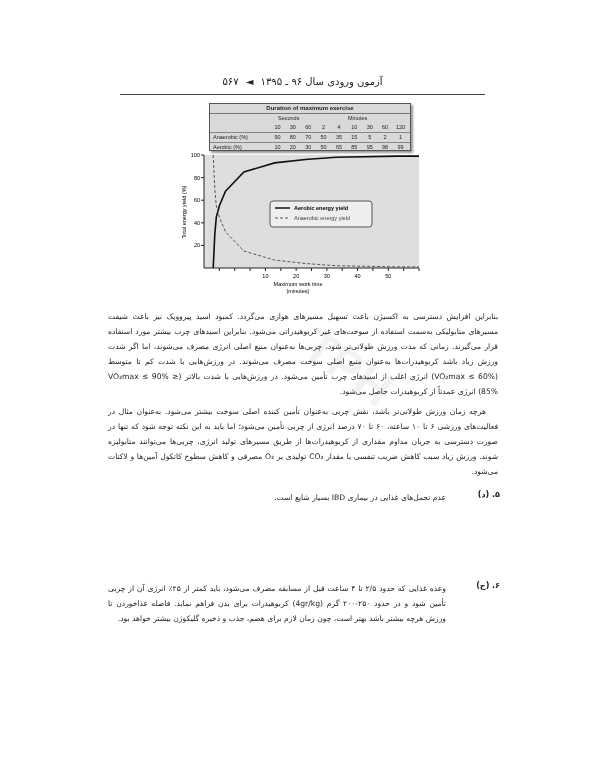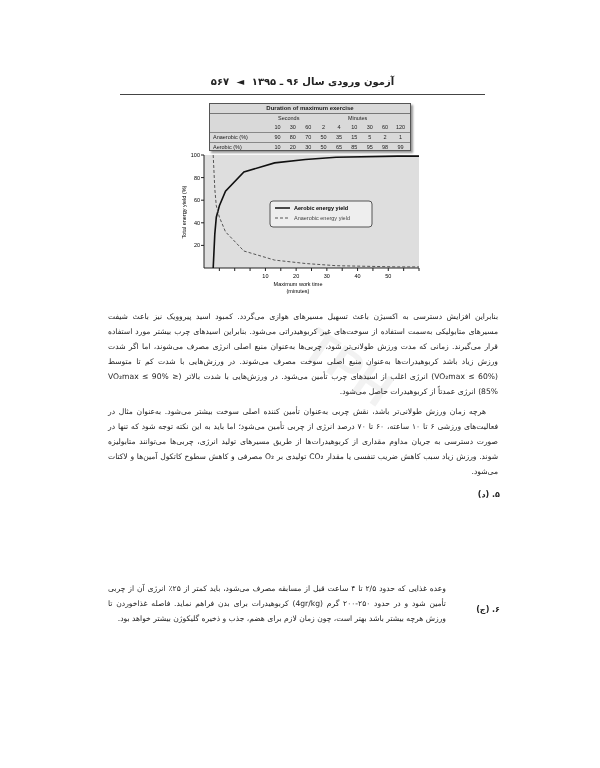--- a/index.html
+++ b/index.html
@@ -4,21 +4,21 @@
 <style>
   html, body { margin: 0; padding: 0; }
   body {
     width: 600px; height: 768px; background: #ffffff; position: relative; overflow: hidden;
     font-family: "DejaVu Sans", sans-serif; color: #222;
   }
   .page { position: absolute; left: 0; top: 0; width: 600px; height: 768px; }
   .header {
     position: absolute; left: 120px; top: 76px; width: 365px; height: 18px;
     border-bottom: 1px solid #444; direction: rtl; text-align: center;
-    font-size: 10px; font-weight: bold; color: #222;
+    font-size: 10px; font-weight: normal; color: #222;
   }
   .header span { display: inline-block; }
   .fig-table {
     position: absolute; left: 209px; top: 103px; width: 200px; height: 46px;
     background: #d9d9d9; border: 1px solid #555; box-shadow: 2px 2px 2px #999;
     font-family: "Liberation Sans", sans-serif; font-size: 5.5px; color: #222;
   }
   .fig-table .title { text-align: center; font-weight: bold; border-bottom: 1px solid #777; height: 9px; line-height: 9px; font-size: 6px; }
   .fig-table .row { position: relative; height: 9px; line-height: 9px; }
   .fig-table .row.sep { border-top: 1px solid #888; }
@@ -30,21 +30,21 @@
   .chart { position: absolute; left: 178px; top: 150px; width: 245px; height: 148px; }
   .chart svg { display: block; }
   .body-text {
     position: absolute; direction: rtl; text-align: justify;
     font-size: 7.6px; line-height: 15px; color: #222;
   }
   .p1 { left: 108px; top: 309px; width: 390px; }
   .p2 { left: 108px; top: 404px; width: 390px; text-indent: 12px; }
   .q-num { position: absolute; font-size: 8px; direction: rtl; color: #222; font-weight: bold; }
   .q5 { left: 460px; top: 490px; width: 40px; text-align: right; }
-  .q6 { left: 460px; top: 581px; width: 40px; text-align: right; margin-top: 24px; }
+  .q6 { left: 460px; top: 581px; width: 40px; text-align: right; }
   .q5-text { left: 108px; top: 490px; width: 338px; }
   .q6-text { left: 108px; top: 581px; width: 338px; }
   .bullet { position: relative; padding-right: 12px; }
   .bullet::before { content: "\25AA"; position: absolute; right: 2px; top: 0; font-size: 7px; }
   .watermark {
     position: absolute; left: 300px; top: 340px; font-size: 48px; color: rgba(0,0,0,0.05);
     transform: rotate(35deg); font-weight: bold; font-family: "Liberation Sans", sans-serif;
   }
 </style>
 </head>
@@ -160,18 +160,19 @@
     </svg>
   </div>
 
   <div class="watermark">TPH</div>
 
   <div class="body-text p1">بنابراین افزایش دسترسی به اکسیژن باعث تسهیل مسیرهای هوازی می‌گردد. کمبود اسید پیروویک نیز باعث شیفت مسیرهای متابولیکی به‌سمت استفاده از سوخت‌های غیر کربوهیدراتی می‌شود. بنابراین اسیدهای چرب بیشتر مورد استفاده قرار می‌گیرند. زمانی که مدت ورزش طولانی‌تر شود، چربی‌ها به‌عنوان منبع اصلی انرژی مصرف می‌شوند، اما اگر شدت ورزش زیاد باشد کربوهیدرات‌ها به‌عنوان منبع اصلی سوخت مصرف می‌شوند. در ورزش‌هایی با شدت کم تا متوسط (VO₂max ≤ 60%) انرژی اغلب از اسیدهای چرب تأمین می‌شود. در ورزش‌هایی با شدت بالاتر (VO₂max ≤ 90% ≥ 85%) انرژی عمدتاً از کربوهیدرات حاصل می‌شود.</div>
   <div class="body-text p2">هرچه زمان ورزش طولانی‌تر باشد، نقش چربی به‌عنوان تأمین کننده اصلی سوخت بیشتر می‌شود. به‌عنوان مثال در فعالیت‌های ورزشی ۶ تا ۱۰ ساعته، ۶۰ تا ۷۰ درصد انرژی از چربی تأمین می‌شود؛ اما باید به این نکته توجه شود که تنها در صورت دسترسی به جریان مداوم مقداری از کربوهیدرات‌ها از طریق مسیرهای تولید انرژی، چربی‌ها می‌توانند متابولیزه شوند. ورزش زیاد سبب کاهش ضریب تنفسی یا مقدار CO₂ تولیدی بر O₂ مصرفی و کاهش سطوح کاتکول آمین‌ها و لاکتات می‌شود.</div>
 
   <div class="q-num q5">۵. (د)</div>
   <div class="body-text q5-text">
+    <div>عدم تحمل‌های غذایی در بیماری IBD بسیار شایع است.</div>
   </div>
 
   <div class="q-num q6">۶. (ج)</div>
   <div class="body-text q6-text">وعده غذایی که حدود ۲/۵ تا ۴ ساعت قبل از مسابقه مصرف می‌شود، باید کمتر از ۲۵٪ انرژی آن از چربی تأمین شود و در حدود ۲۵۰-۲۰۰ گرم (4gr/kg) کربوهیدرات برای بدن فراهم نماید. فاصله غذاخوردن تا ورزش هرچه بیشتر باشد بهتر است، چون زمان لازم برای هضم، جذب و ذخیره گلیکوژن بیشتر خواهد بود.</div>
 
 </div>
 
 </body></html>

